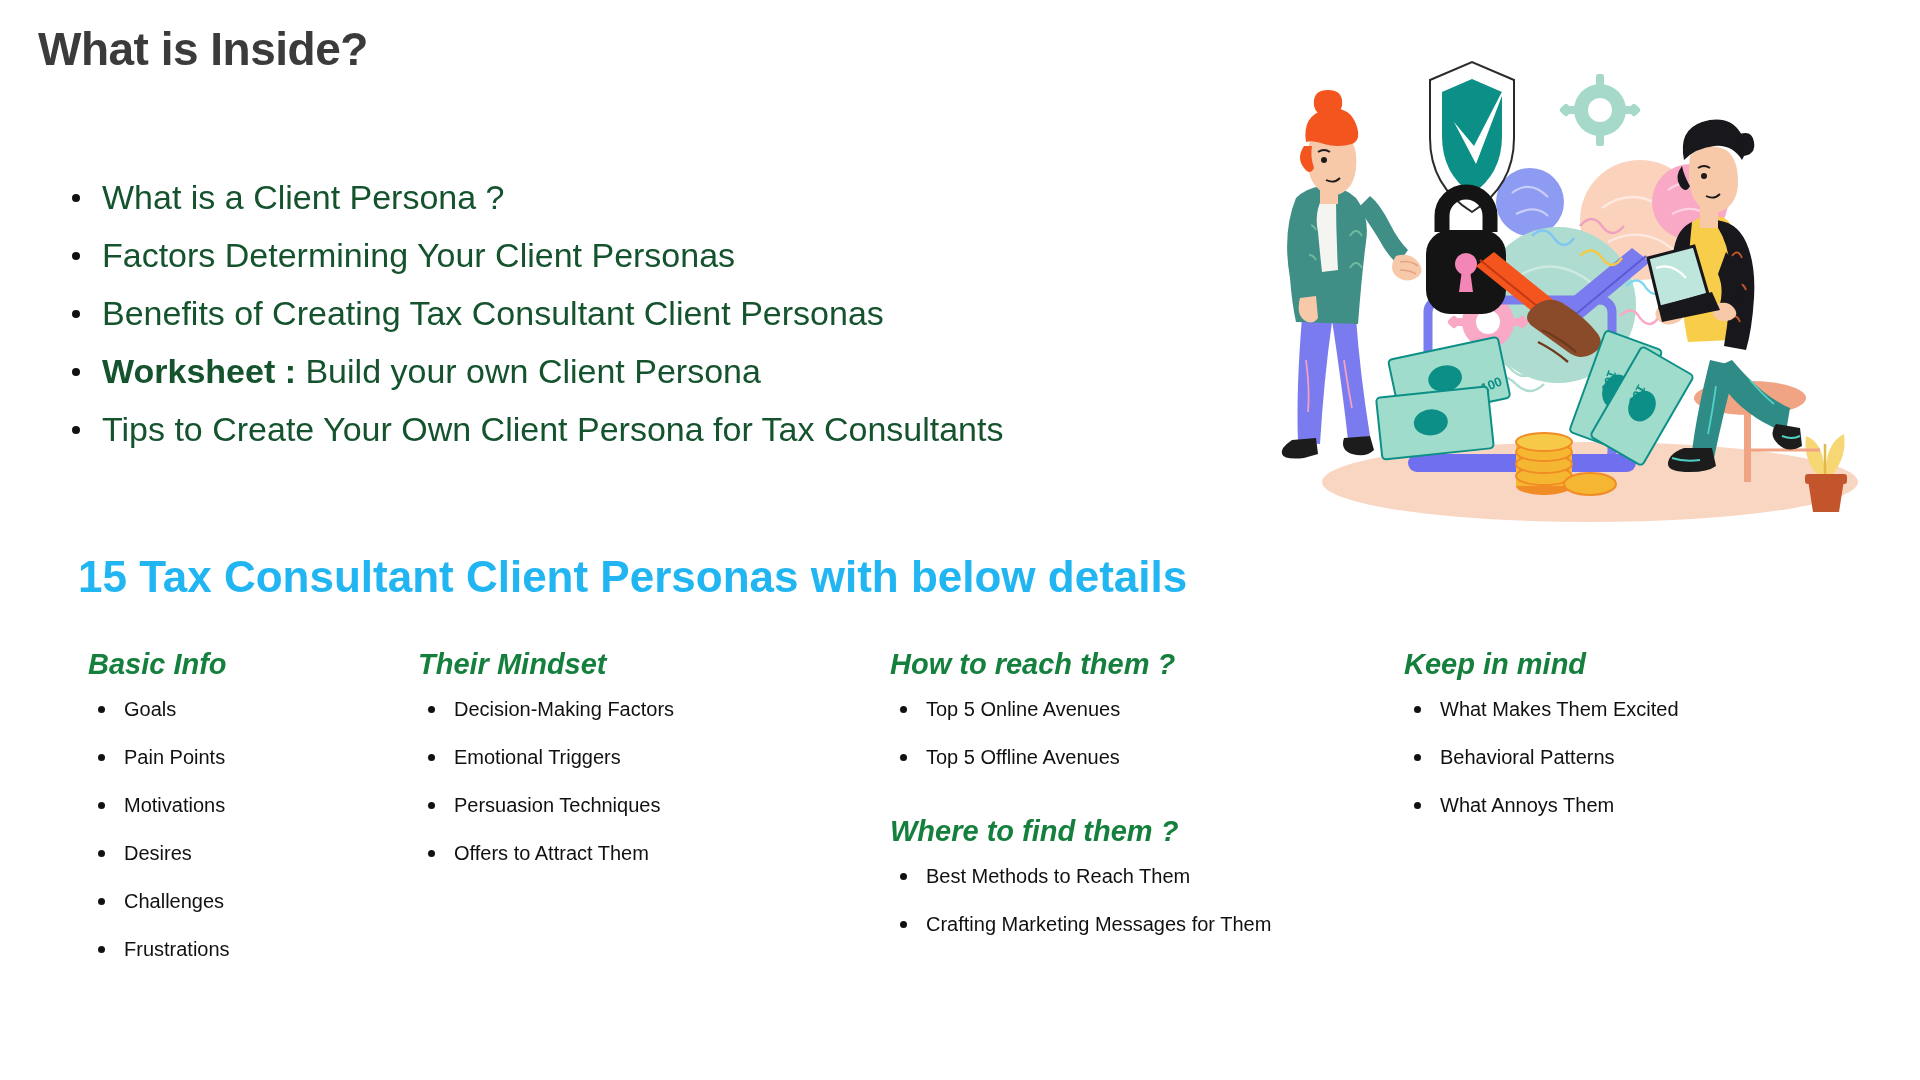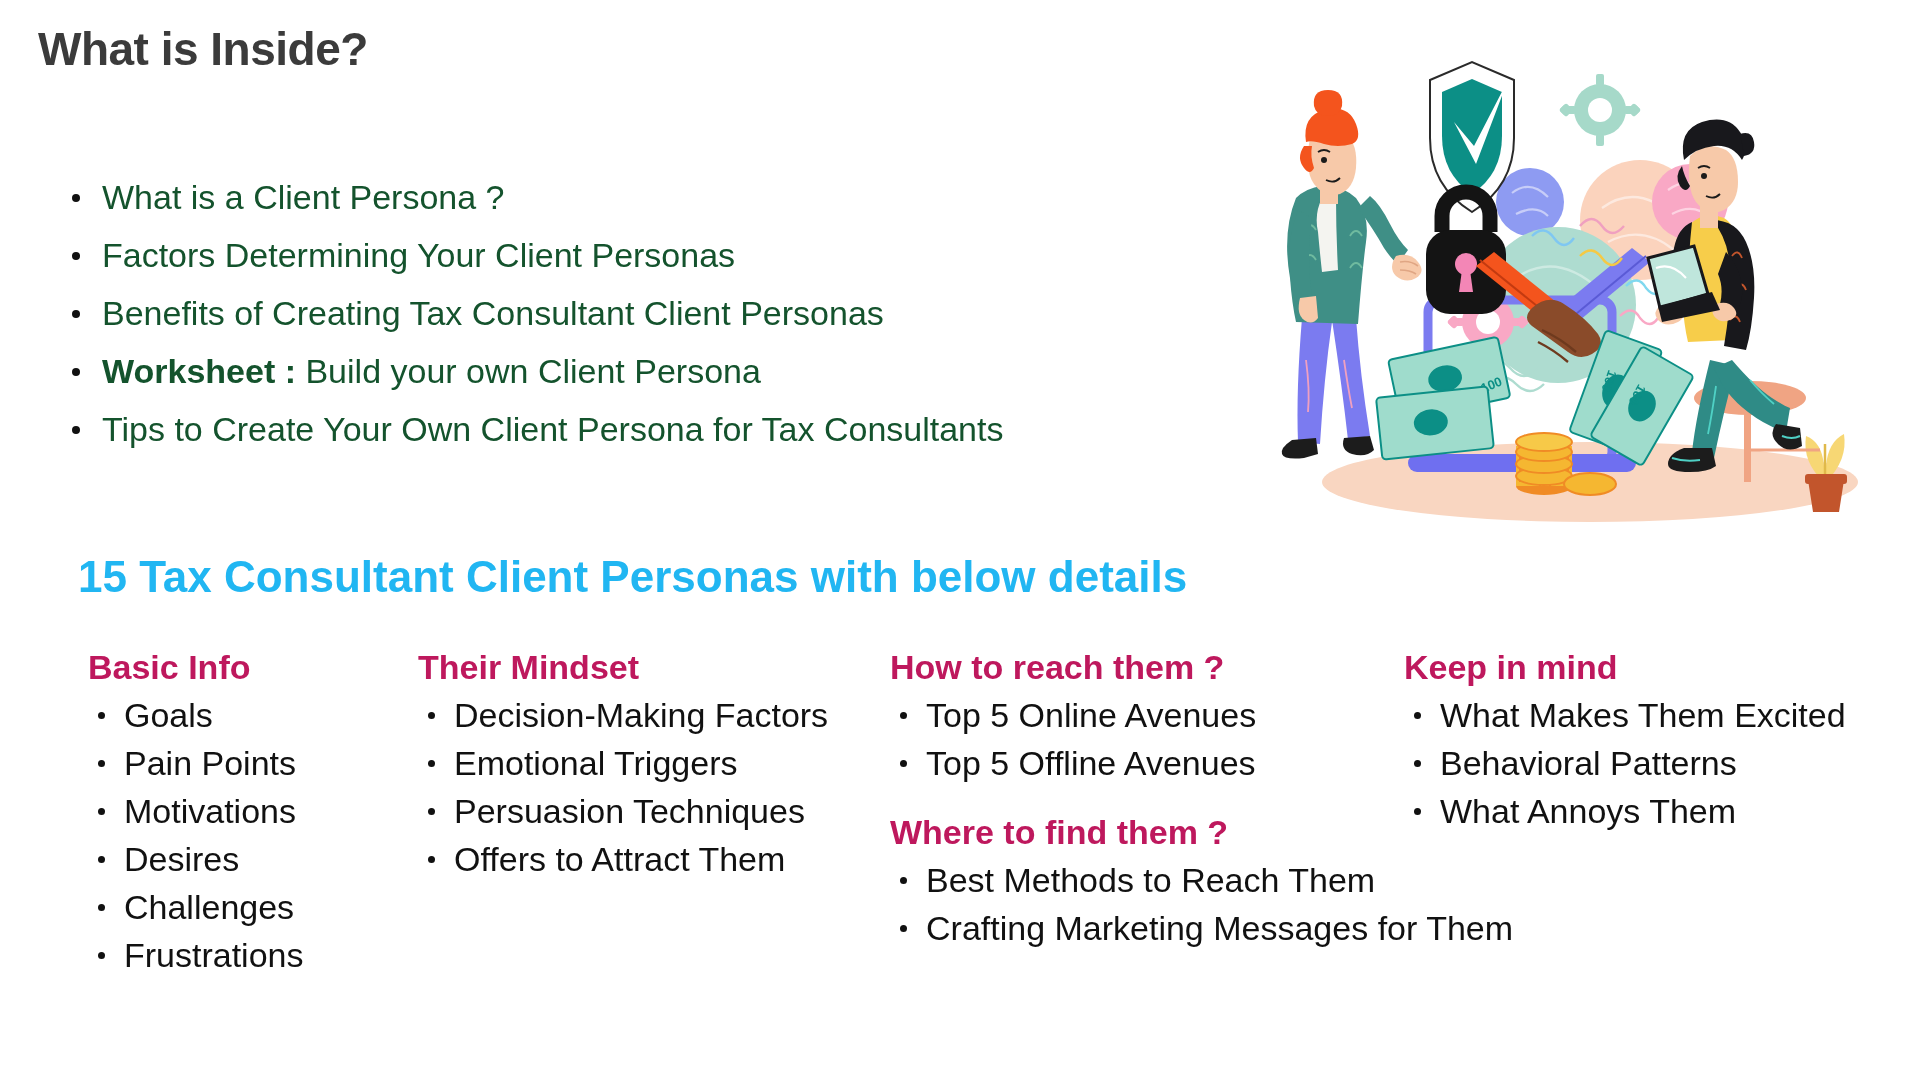--- a/index.html
+++ b/index.html
@@ -47,31 +47,31 @@
 
   
   .columns{position:absolute;left:0;top:648px;width:1920px;height:400px;}
   .col{position:absolute;top:0;}
   .col-1{left:88px;width:300px;}
   .col-2{left:418px;width:380px;}
   .col-3{left:890px;width:640px;}
   .col-4{left:1404px;width:470px;}
 
   .col-head{
-    font-size:34px;font-weight:bold;color:#be185d;
-    margin:0 0 4px 0;white-space:nowrap;
-  }
-  .sub-block{margin-top:26px;}
+    font-size:29px;font-weight:bold;color:#15803d;
+    margin:0 0 4px 0;white-space:nowrap;font-style:italic;
+  }
+  .sub-block{margin-top:34px;}
 
   ul.col-list{
     list-style:none;margin:0;padding:0;
   }
   ul.col-list li{
     position:relative;
-    font-size:34px;line-height:48px;
+    font-size:20px;line-height:48px;
     padding-left:36px;color:#111;white-space:nowrap;
   }
   ul.col-list li::before{
     content:"";position:absolute;left:10px;top:21px;
     width:7px;height:7px;border-radius:50%;background:#111;
   }
 
   
   .illustration{
     position:absolute;left:1280px;top:30px;

